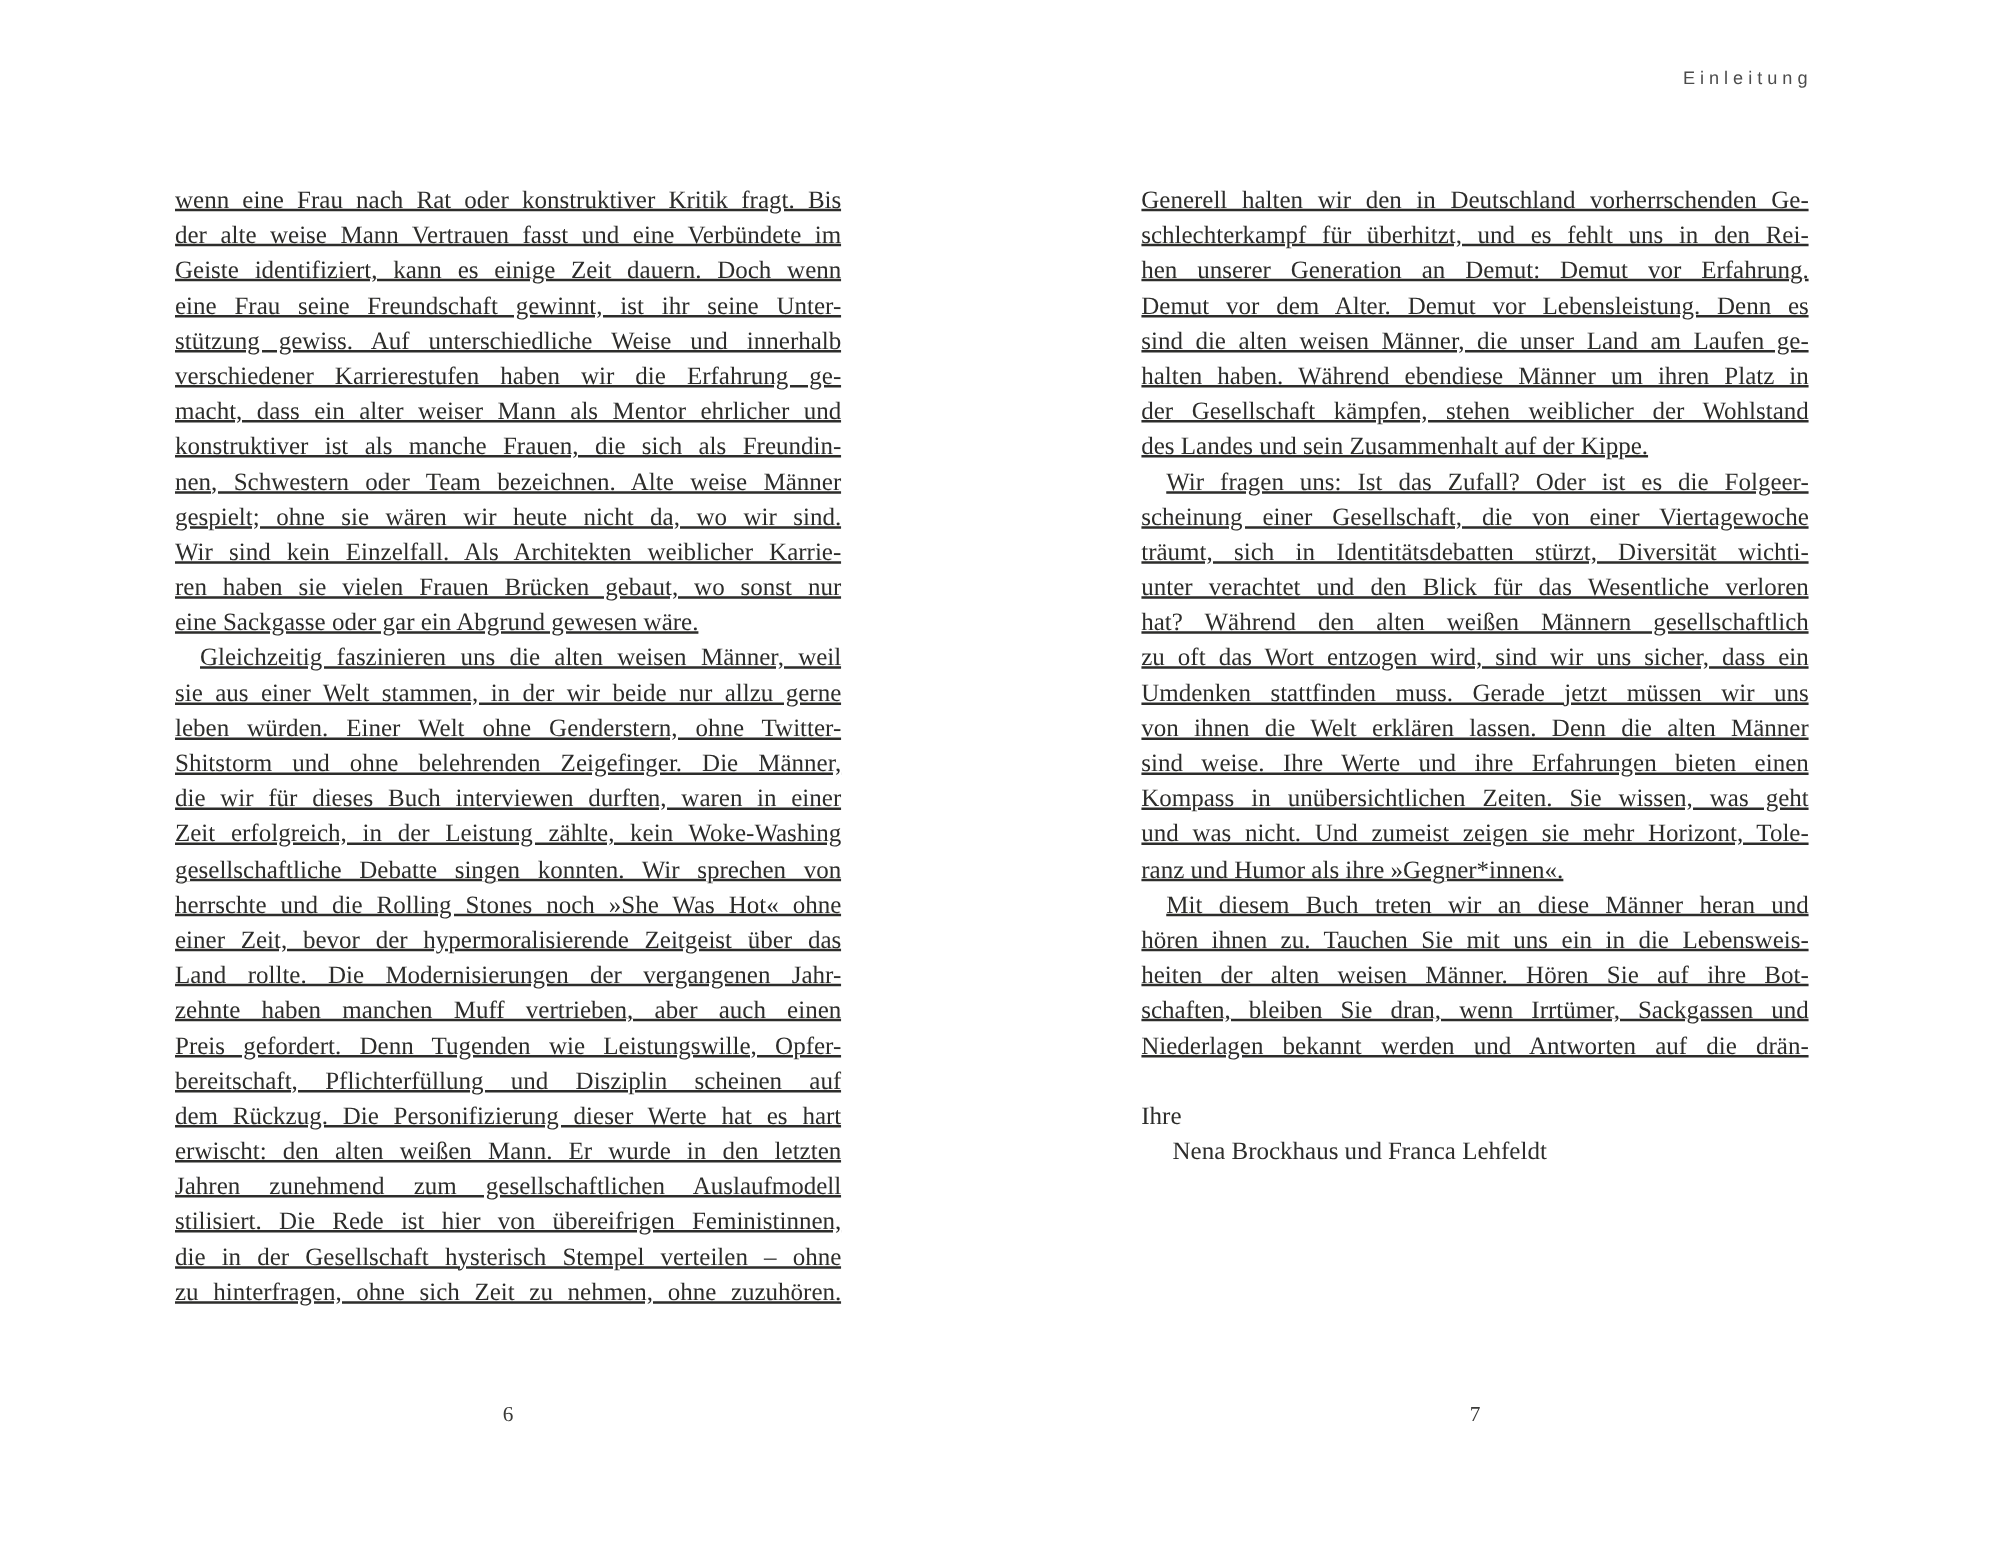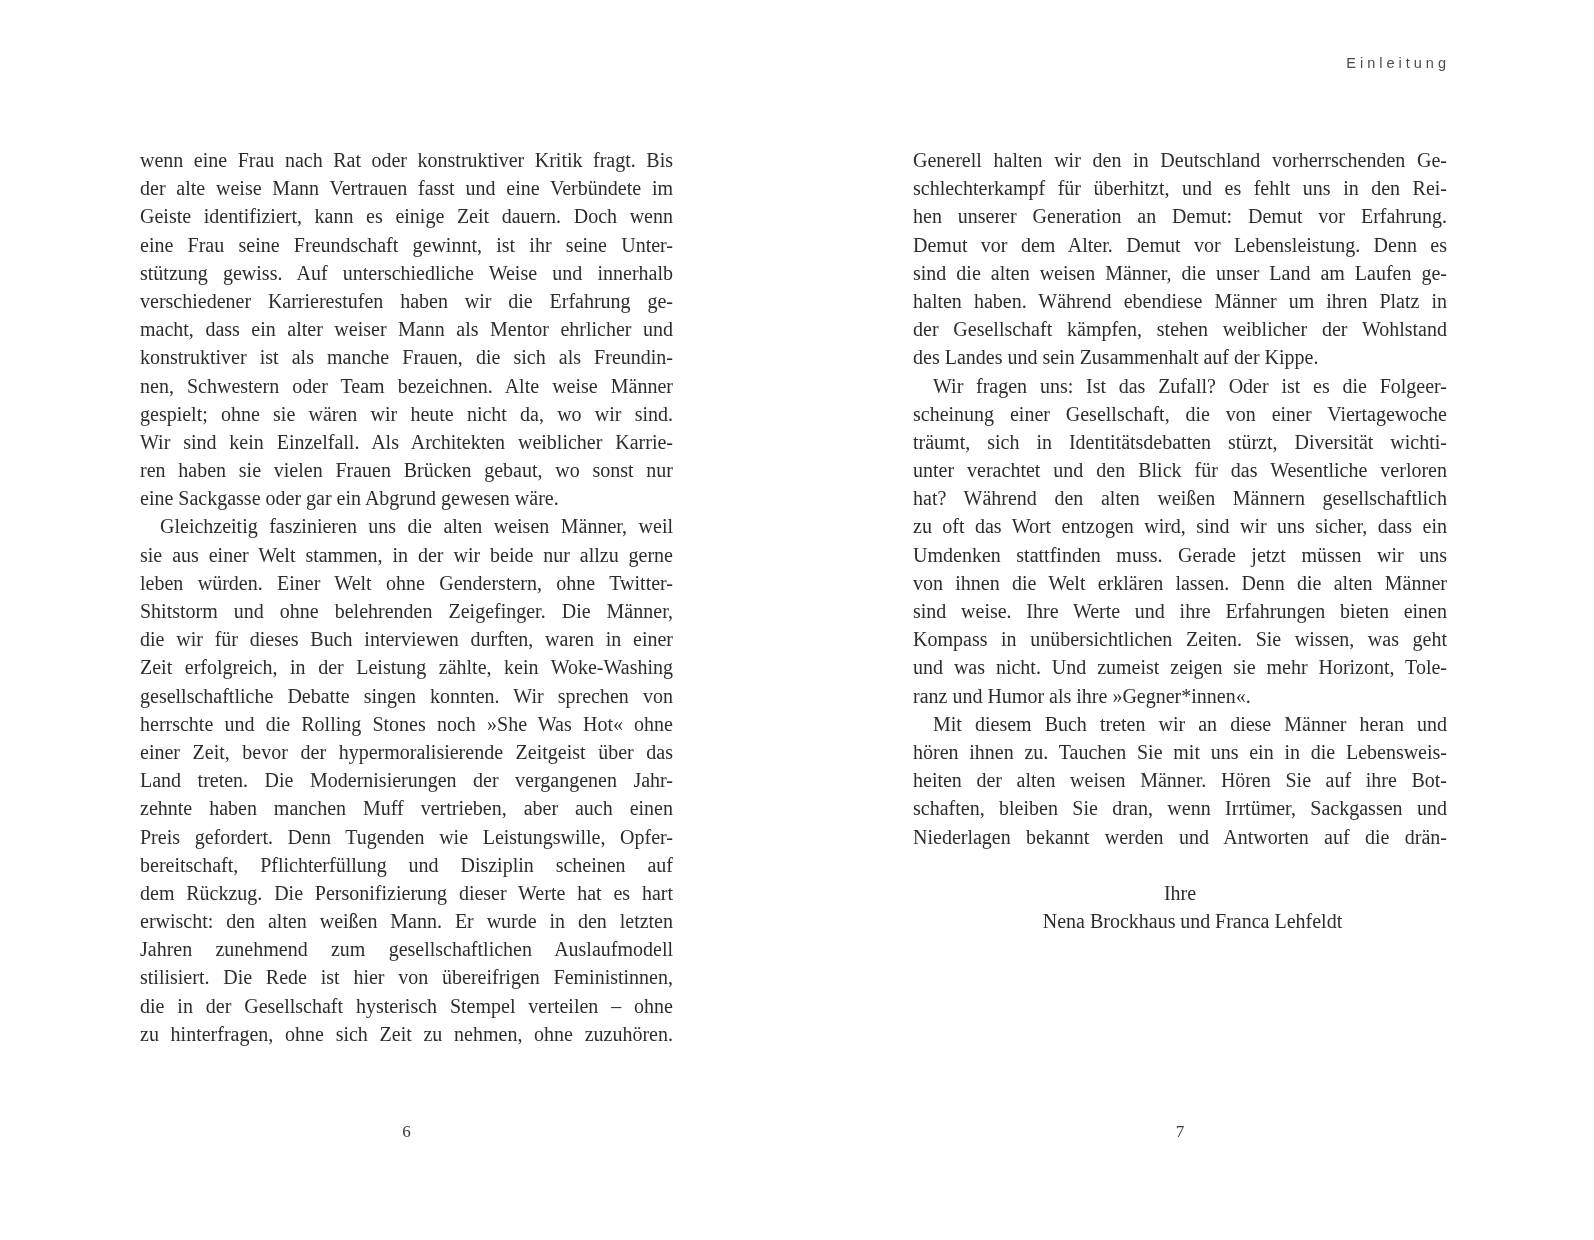--- a/index.html
+++ b/index.html
@@ -36,26 +36,27 @@
     font-size: 20px;
     line-height: 28.2px;
   }
   .column.left  { left: 140px; width: 533px; }
   .column.right { left: 913px; width: 534px; }
   .para .line {
     text-align: justify;
     text-align-last: justify;
     max-height: 28.2px;
     overflow: hidden;
+    text-decoration: underline;
   }
   .para .line.para-last { text-align-last: left; }
   .para.justify-last .line.para-last { text-align-last: justify; }
   .para.indent .line:first-child { text-indent: 20px; }
   .sig-block { margin-top: 28.2px; }
-  .sig-block .sline { text-align: center; }
+  .sig-block .sline { text-align: left; }
   .sig-names { padding-left: 25px; }
   .sig-names .author { }
   .sig-names .connector { margin: 0 0.24em; }
   .page-number {
     position: absolute;
     top: 1122px;
     font-size: 17px;
     color: #3a3a38;
     text-align: center;
   }
@@ -88,21 +89,21 @@
       <div class="para indent justify-last">
         <div class="line">Gleichzeitig faszinieren uns die alten weisen Männer, weil</div>
         <div class="line">sie aus einer Welt stammen, in der wir beide nur allzu gerne</div>
         <div class="line">leben würden. Einer Welt ohne Genderstern, ohne Twitter-</div>
         <div class="line">Shitstorm und ohne belehrenden Zeigefinger. Die Männer,</div>
         <div class="line">die wir für dieses Buch interviewen durften, waren in einer</div>
         <div class="line">Zeit erfolgreich, in der Leistung zählte, kein Woke-Washing</div>
         <div class="line">gesellschaftliche Debatte singen konnten. Wir sprechen von</div>
         <div class="line">herrschte und die Rolling Stones noch »She Was Hot« ohne</div>
         <div class="line">einer Zeit, bevor der hypermoralisierende Zeitgeist über das</div>
-        <div class="line">Land treten. Die Modernisierungen der vergangenen Jahr-</div>
+        <div class="line">Land rollte. Die Modernisierungen der vergangenen Jahr-</div>
         <div class="line">zehnte haben manchen Muff vertrieben, aber auch einen</div>
         <div class="line">Preis gefordert. Denn Tugenden wie Leistungswille, Opfer-</div>
         <div class="line">bereitschaft, Pflichterfüllung und Disziplin scheinen auf</div>
         <div class="line">dem Rückzug. Die Personifizierung dieser Werte hat es hart</div>
         <div class="line">erwischt: den alten weißen Mann. Er wurde in den letzten</div>
         <div class="line">Jahren zunehmend zum gesellschaftlichen Auslaufmodell</div>
         <div class="line">stilisiert. Die Rede ist hier von übereifrigen Feministinnen,</div>
         <div class="line">die in der Gesellschaft hysterisch Stempel verteilen – ohne</div>
         <div class="line para-last">zu hinterfragen, ohne sich Zeit zu nehmen, ohne zuzuhören.</div>
       </div>

